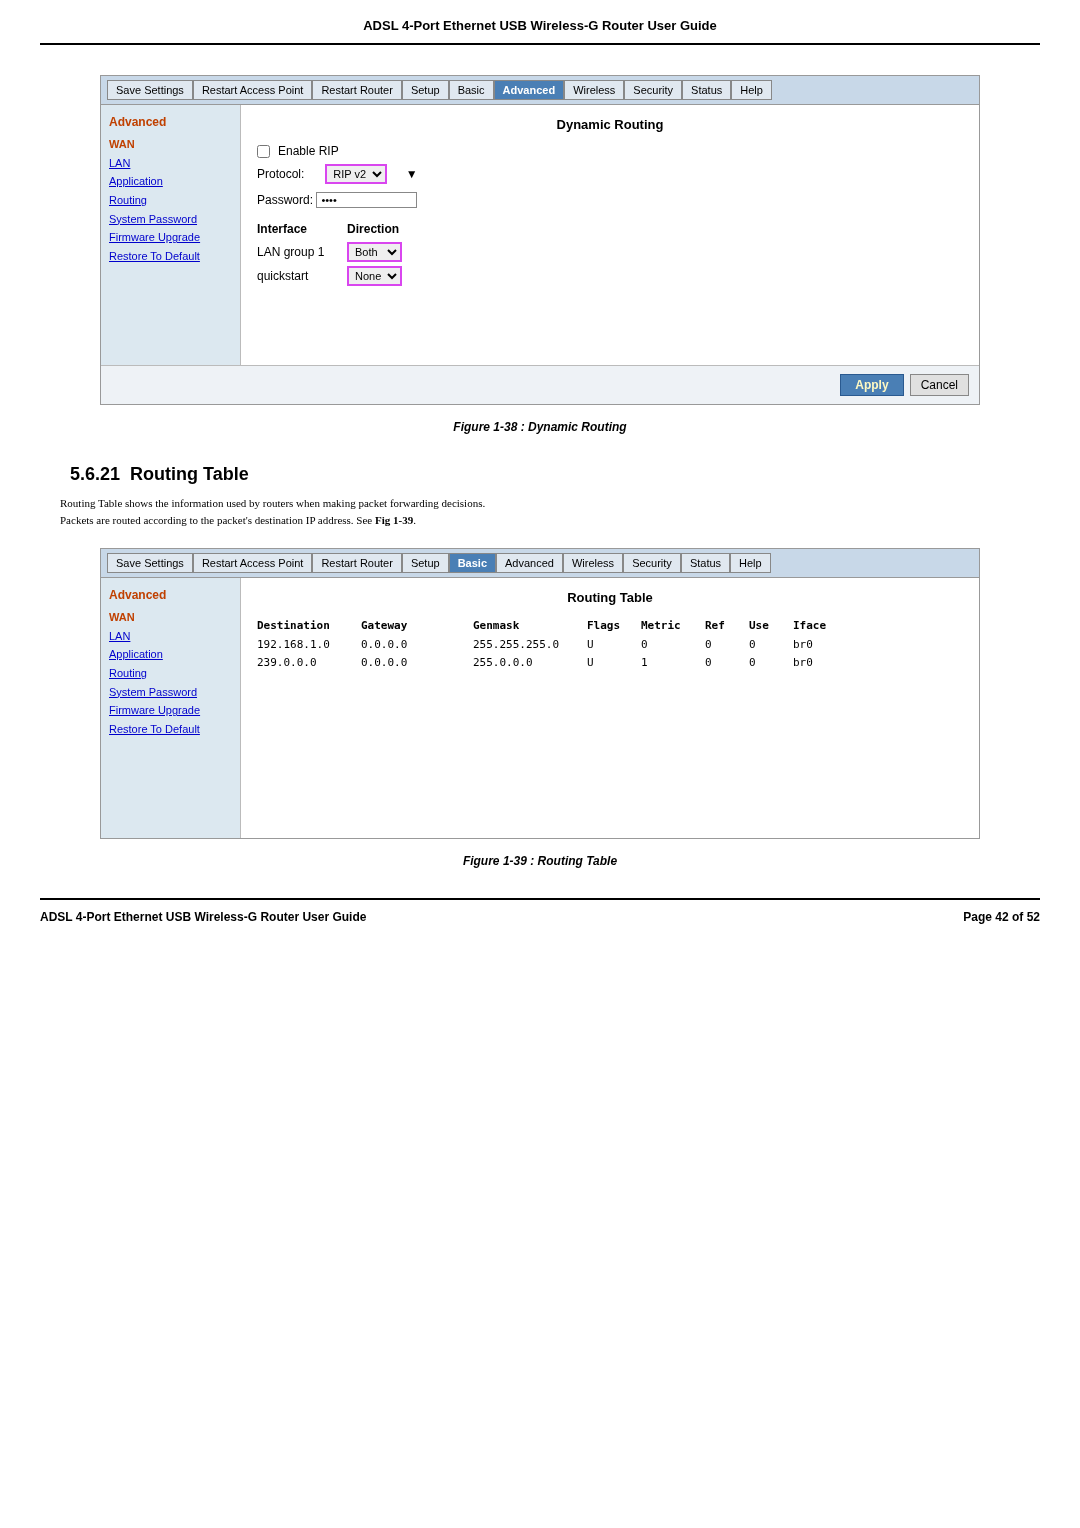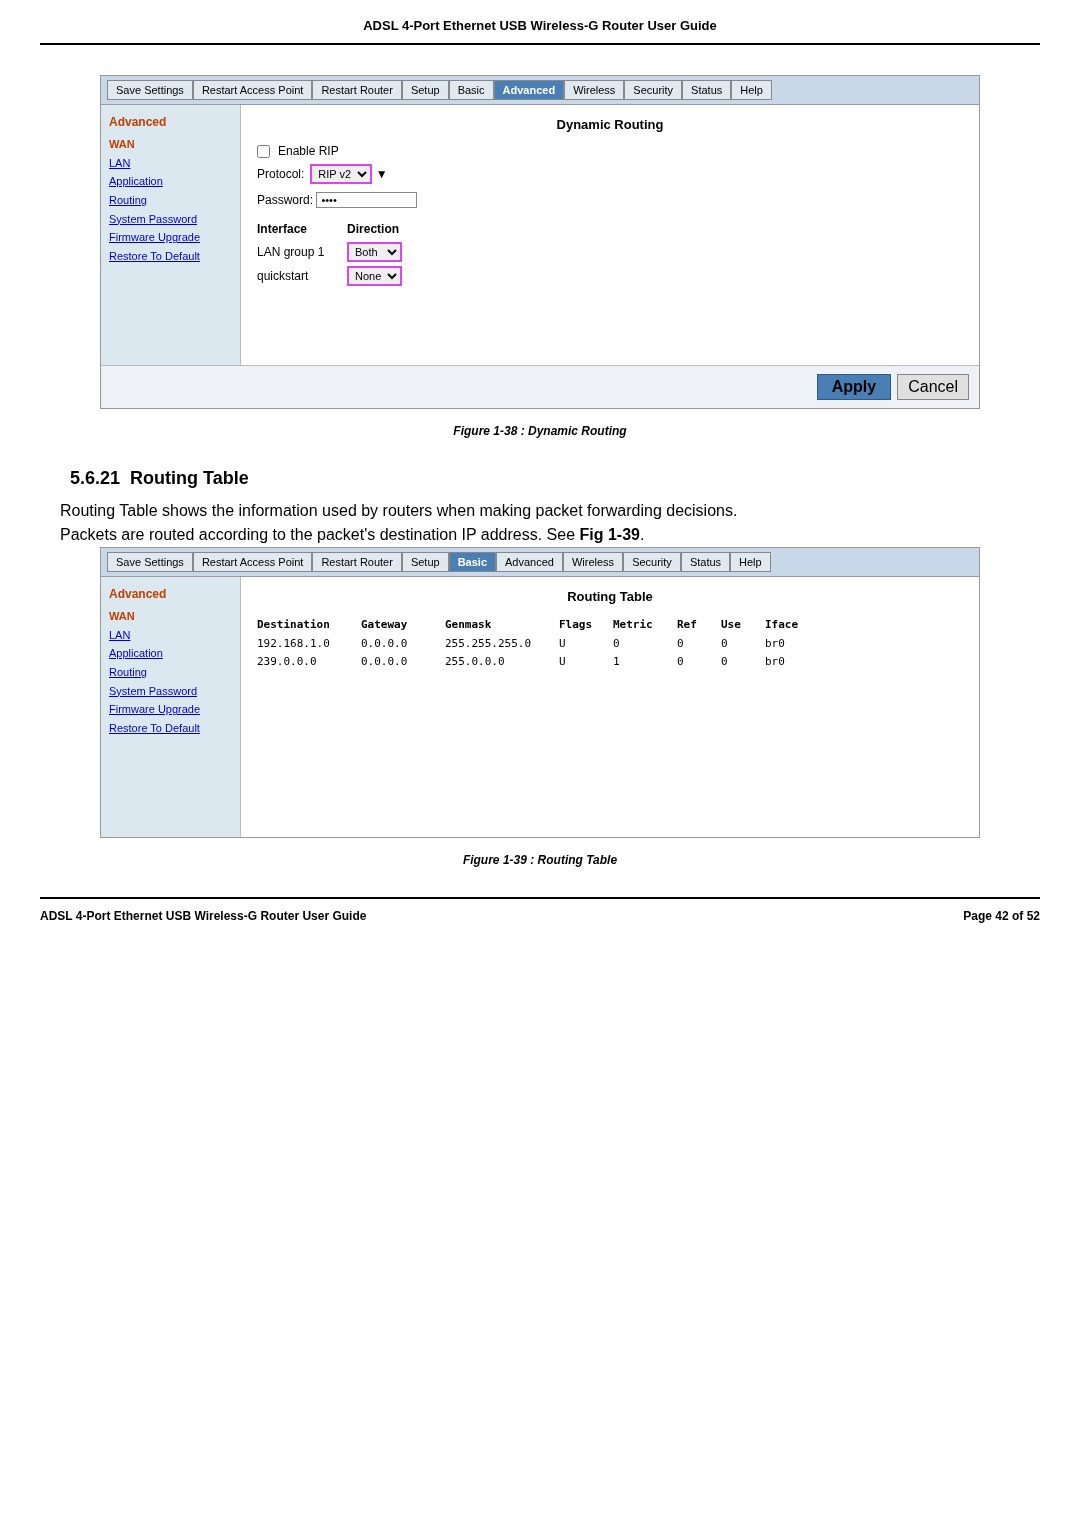--- a/index.html
+++ b/index.html
@@ -139,20 +139,21 @@
 
     .form-row label {
       margin-left: 4px;
     }
 
     .protocol-row {
       display: flex;
       align-items: center;
       margin-bottom: 8px;
       font-size: 12px;
+      gap: 15px;
     }
 
     .protocol-label {
       margin-right: 6px;
     }
 
     select.small-select {
       font-size: 11px;
       padding: 1px 2px;
       border: 2px solid #d946ef;
@@ -201,68 +202,70 @@
       display: flex;
       justify-content: flex-end;
       padding: 8px 10px;
       gap: 6px;
       border-top: 1px solid #bbb;
       background: #eef2f6;
     }
 
     .btn-apply {
       background: #4a7fb5;
-      color: #000000;
+      color: #fef9c3;
       border: 1px solid #2a5a90;
       padding: 3px 14px;
-      font-size: 16px;
+      font-size: 12px;
       font-weight: bold;
       cursor: pointer;
       text-align: center;
     }
 
     .btn-cancel {
       background: #e0e0e0;
       color: #000;
       border: 1px solid #888;
       padding: 3px 10px;
-      font-size: 16px;
+      font-size: 12px;
       cursor: pointer;
     }
 
     .figure-caption {
       text-align: center;
       font-style: italic;
       font-weight: bold;
       font-size: 12px;
       margin-bottom: 30px;
     }
 
     
     .section-heading {
       font-size: 18px;
       font-weight: bold;
       margin: 20px 10px 10px;
     }
 
     .body-text {
-      font-size: 16px;
+      font-size: 11px;
       line-height: 1.5;
+      margin-bottom: 20px;
+      font-family: Liberation Serif, serif;
     }
 
     
     .routing-table-display {
       font-size: 11px;
       font-family: monospace;
       margin-top: 4px;
     }
 
     .rt-col-dest { width: 100px; }
     .rt-col-gw { width: 80px; }
-    .rt-col-mask { width: 110px; }
+    .rt-col-mask { width: 110px; margin-left: 28px; }
     .rt-col-flags { width: 50px; }
     .rt-col-metric { width: 60px; }
     .rt-col-ref { width: 40px; }
     .rt-col-use { width: 40px; }
     .rt-col-iface { width: 50px; }
 
     .rt-row {
       display: flex;
       gap: 4px;
       line-height: 1.7;

